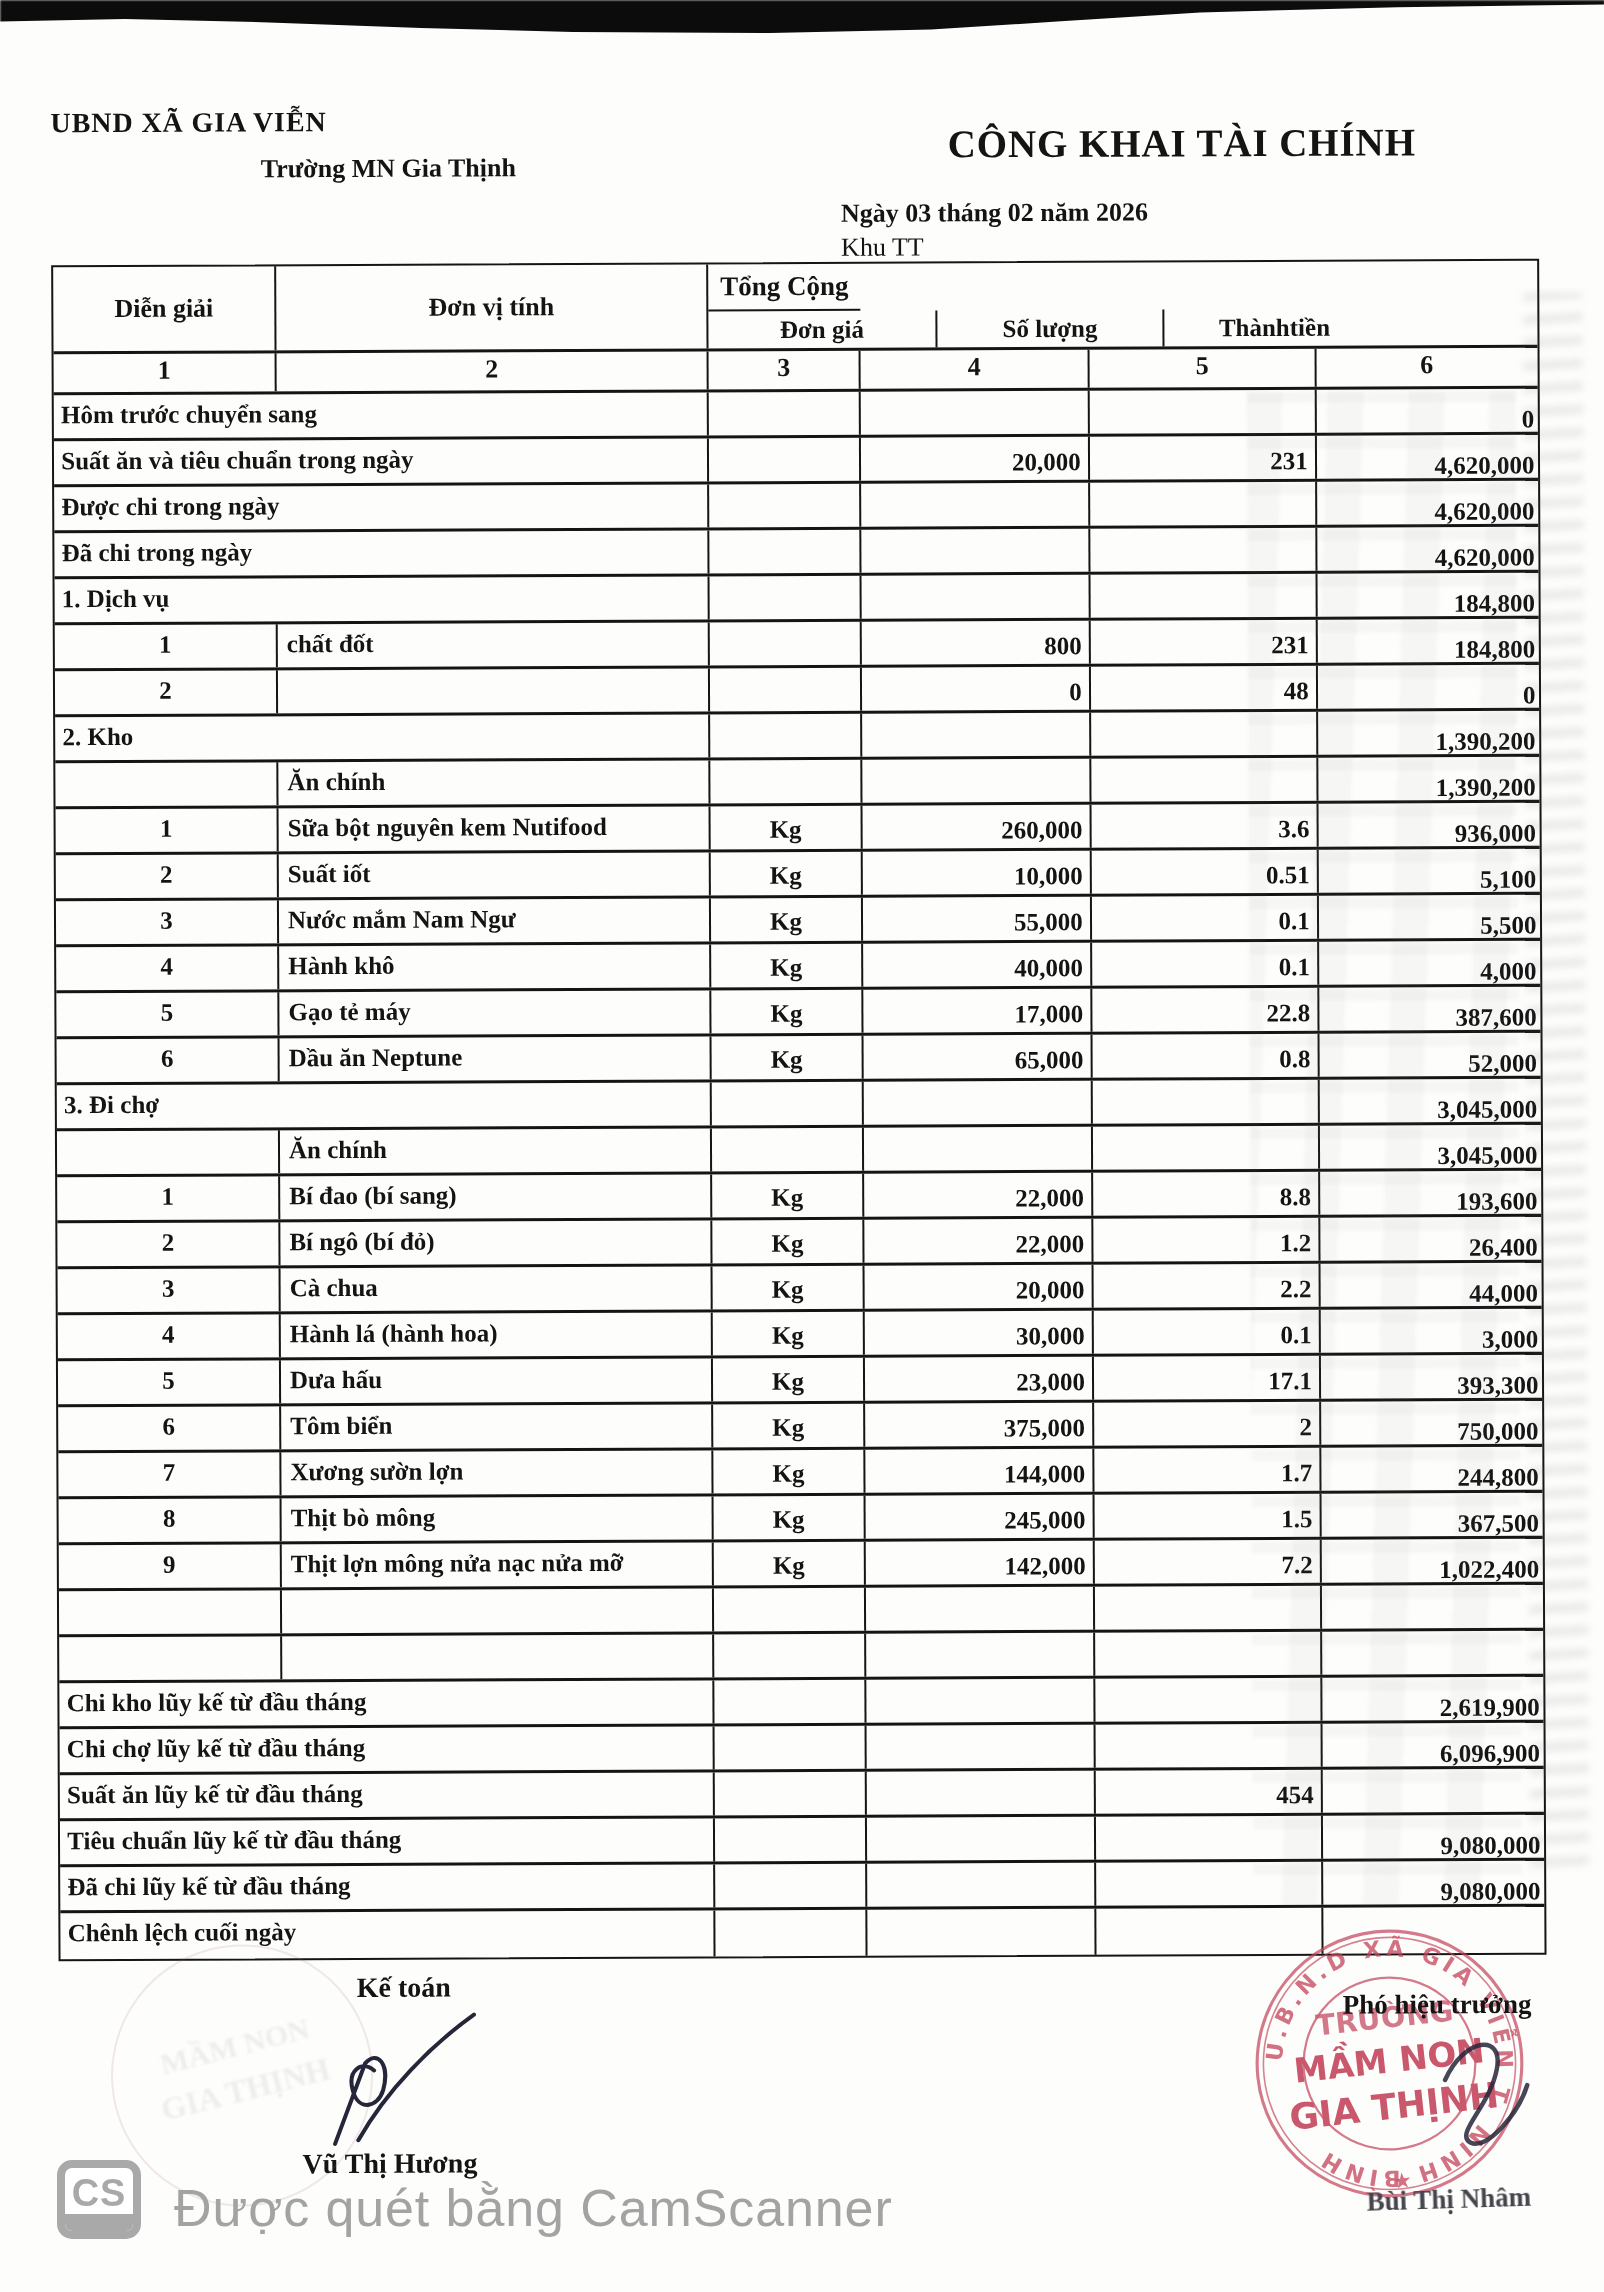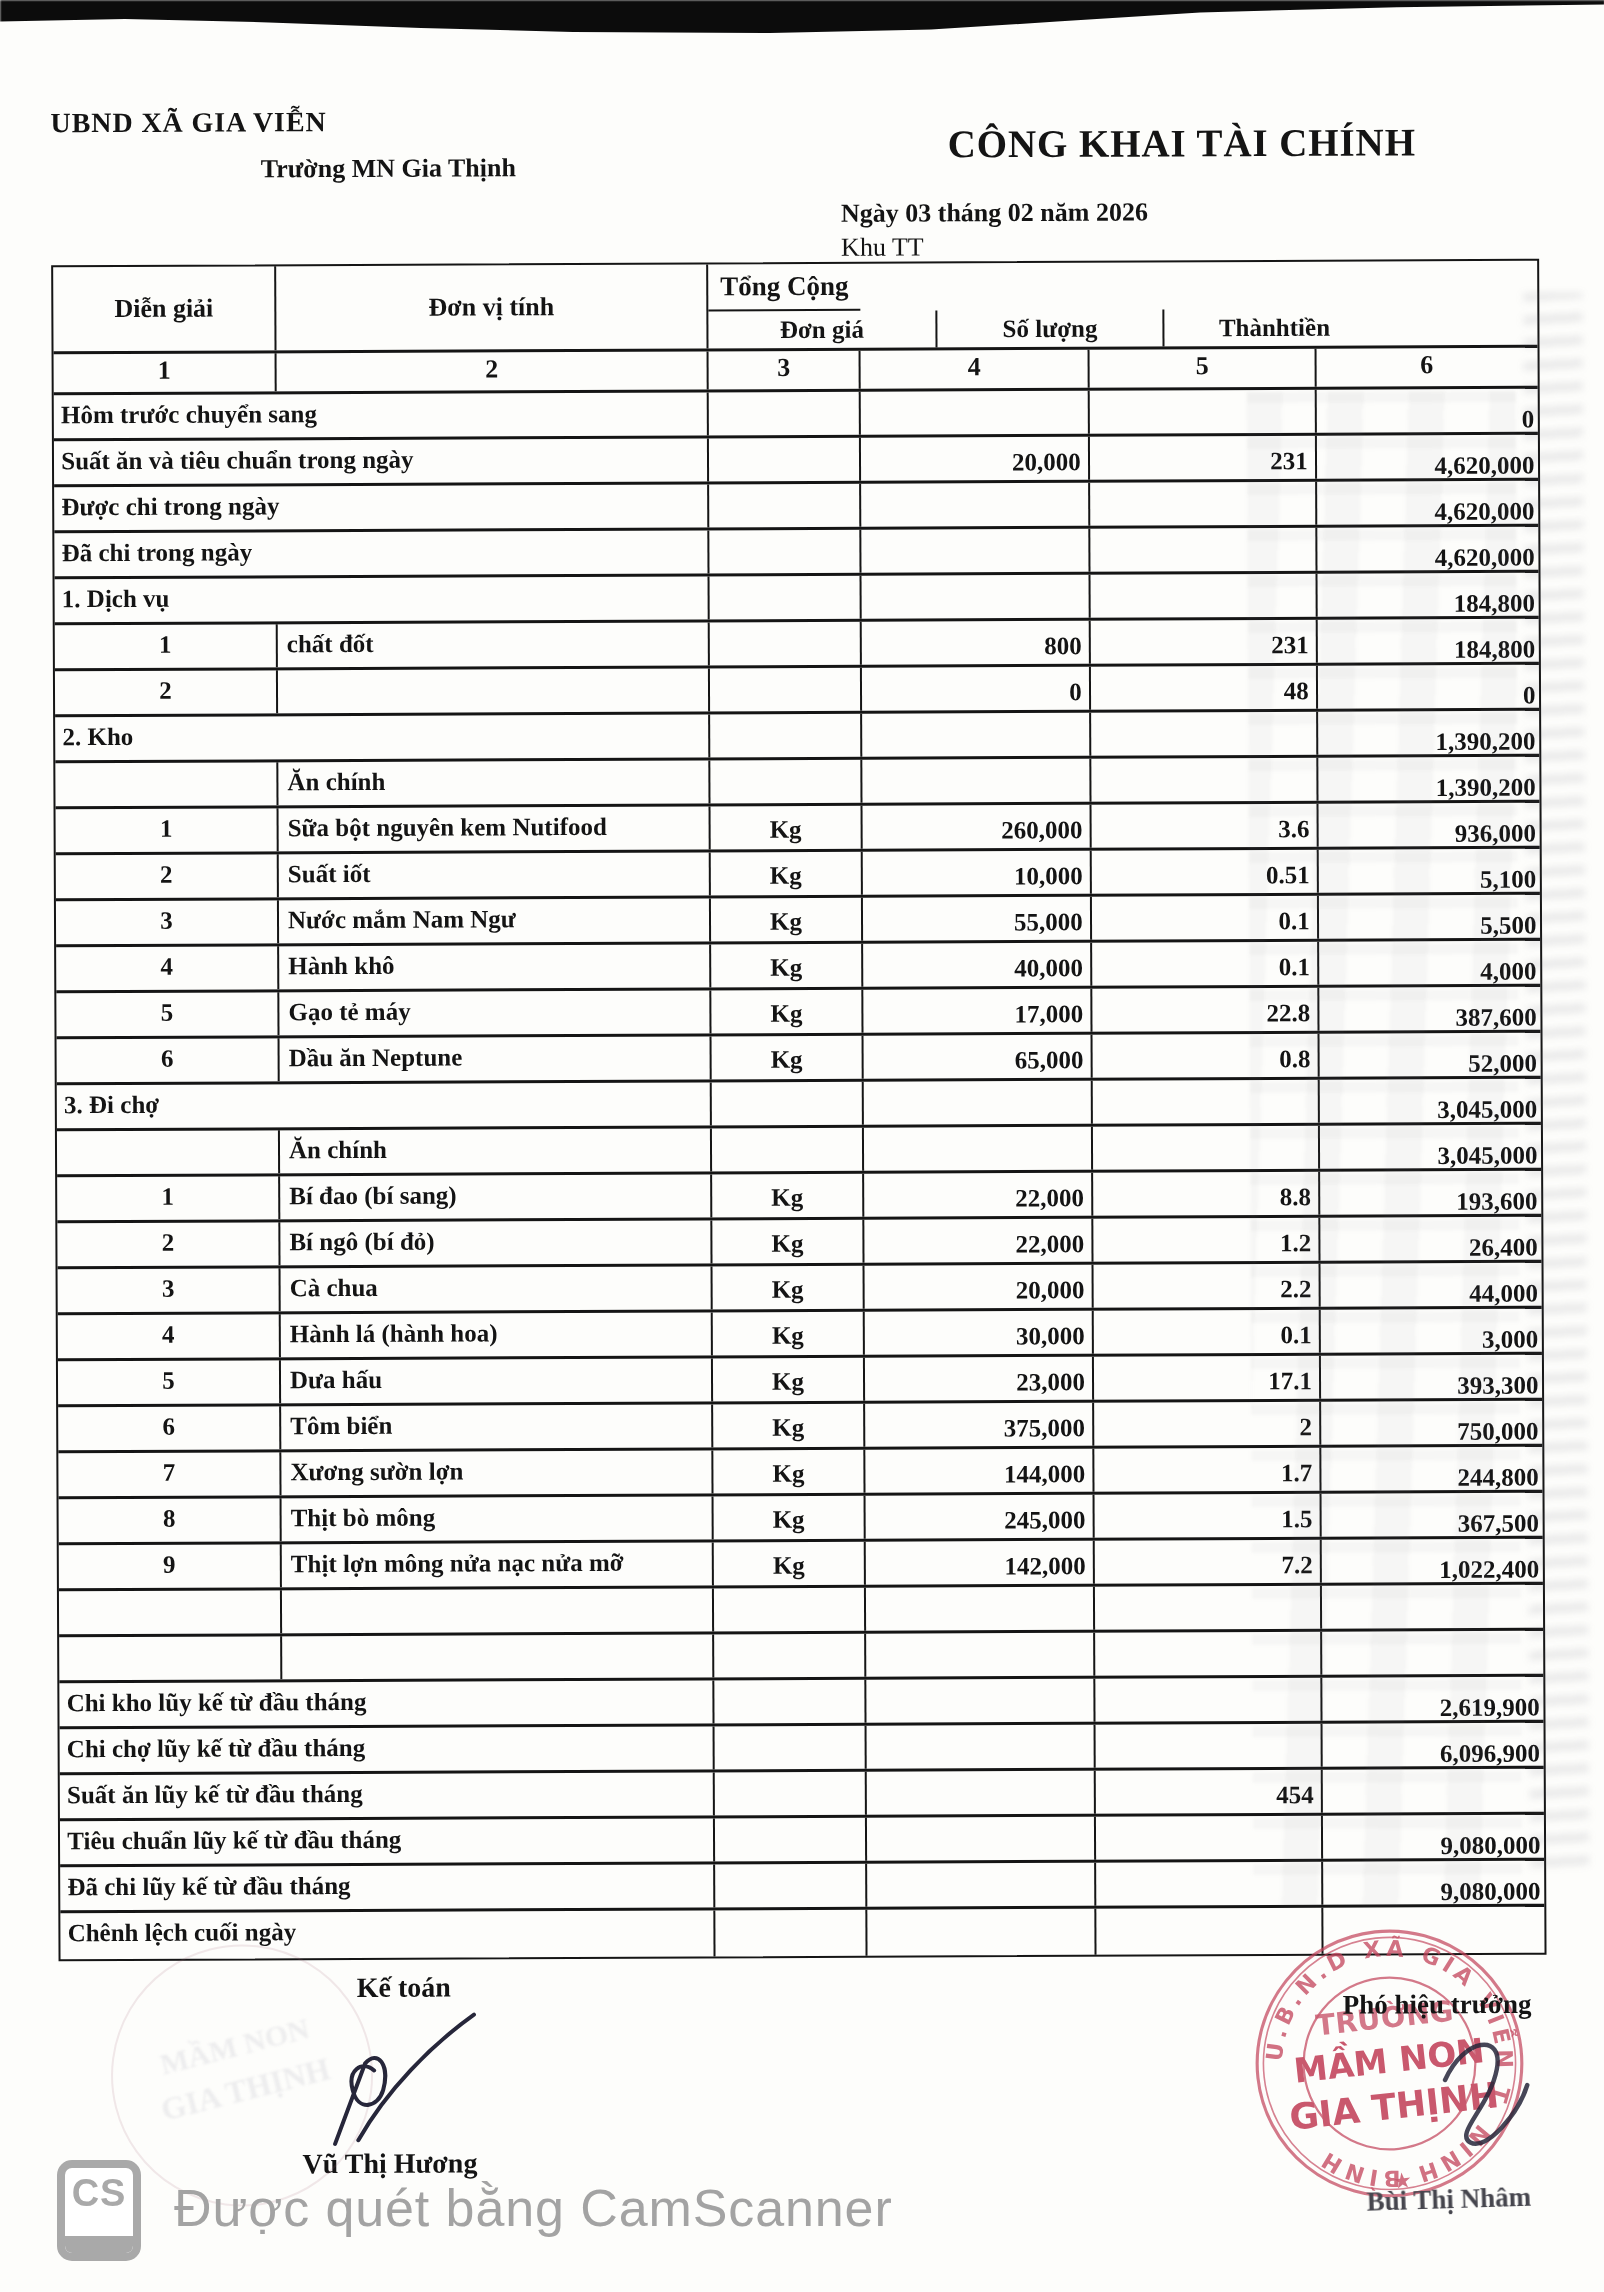--- a/index.html
+++ b/index.html
@@ -68,21 +68,21 @@
   .gl1 { top:82px; font-size:30px; }
   .gl2 { top:125px; font-size:32px; }
 
   .stamp-wrap { left:1241px; top:1904px; width:304px; height:315px; transform:rotate(-6deg); z-index:4; opacity:0.88; }
   .stamp-ring   { stroke:var(--stamp-color,#c2425a); fill:none; }
   .stamp-text   { fill:var(--stamp-color,#c2425a); font-family:"DejaVu Sans", sans-serif; font-weight:700; }
   .stamp-center { fill:var(--stamp-color,#c2425a); font-family:"DejaVu Sans", sans-serif; font-weight:700; }
   .sig-stroke { stroke:#26263a; fill:none; stroke-linecap:round; }
 
   
-  .cs-logo { left:57px; top:2160px; width:84px; height:101px; border:8px solid #a9a9a9; border-radius:15px; background:#ffffff; z-index:30; }
+  .cs-logo { left:57px; top:2160px; width:84px; height:79px; border:8px solid #a9a9a9; border-radius:15px; background:#ffffff; z-index:30; }
   .cs-logo-txt { text-align:center; font-family:"Liberation Sans", sans-serif; font-weight:700; font-size:38px; color:#a9a9a9; margin-top:3.6px; letter-spacing:0.9px; }
   .cs-logo-bar { position:absolute; bottom:0; left:0; right:0; height:17px; background:#a9a9a9; border-radius:0 0 7.2px 7.2px; }
   .wm-text { left:174px; top:2178px; font-family:"Liberation Sans", sans-serif; font-size:52px; color:var(--wm-color,#a3a3a3); z-index:30; letter-spacing:0.9px; }
 </style>
 </head>
 <body>
 
 <div class="scan-top"></div>
 
 <div class="sheet">

